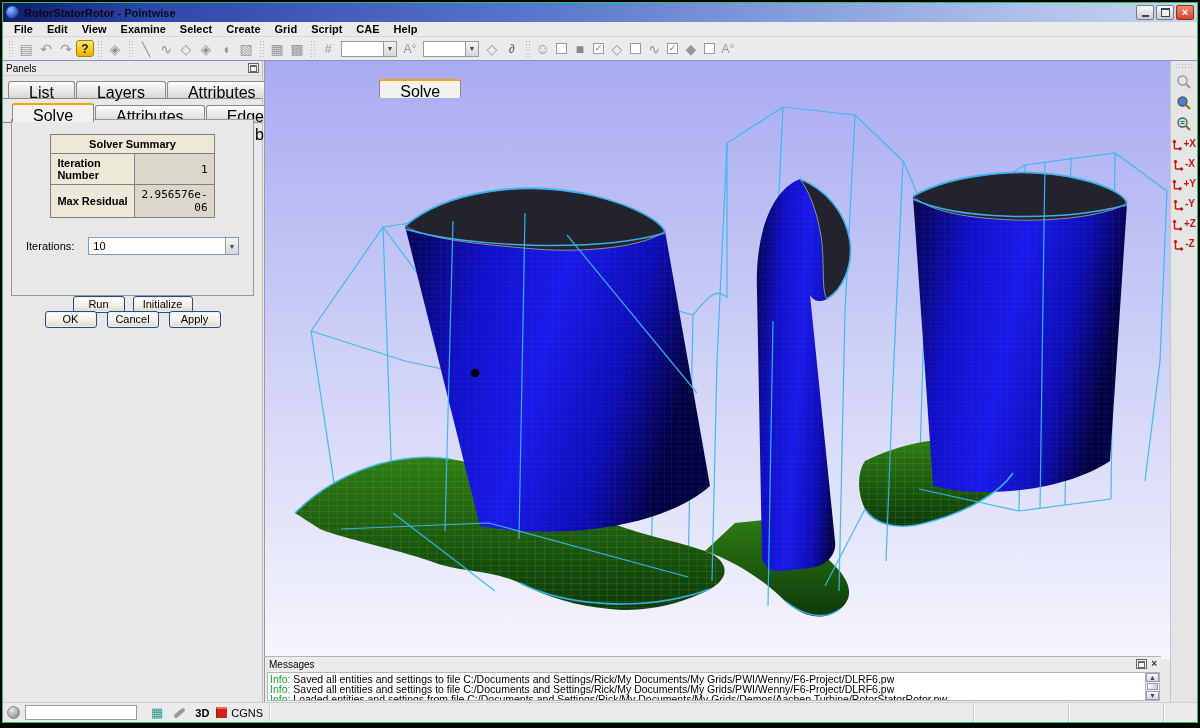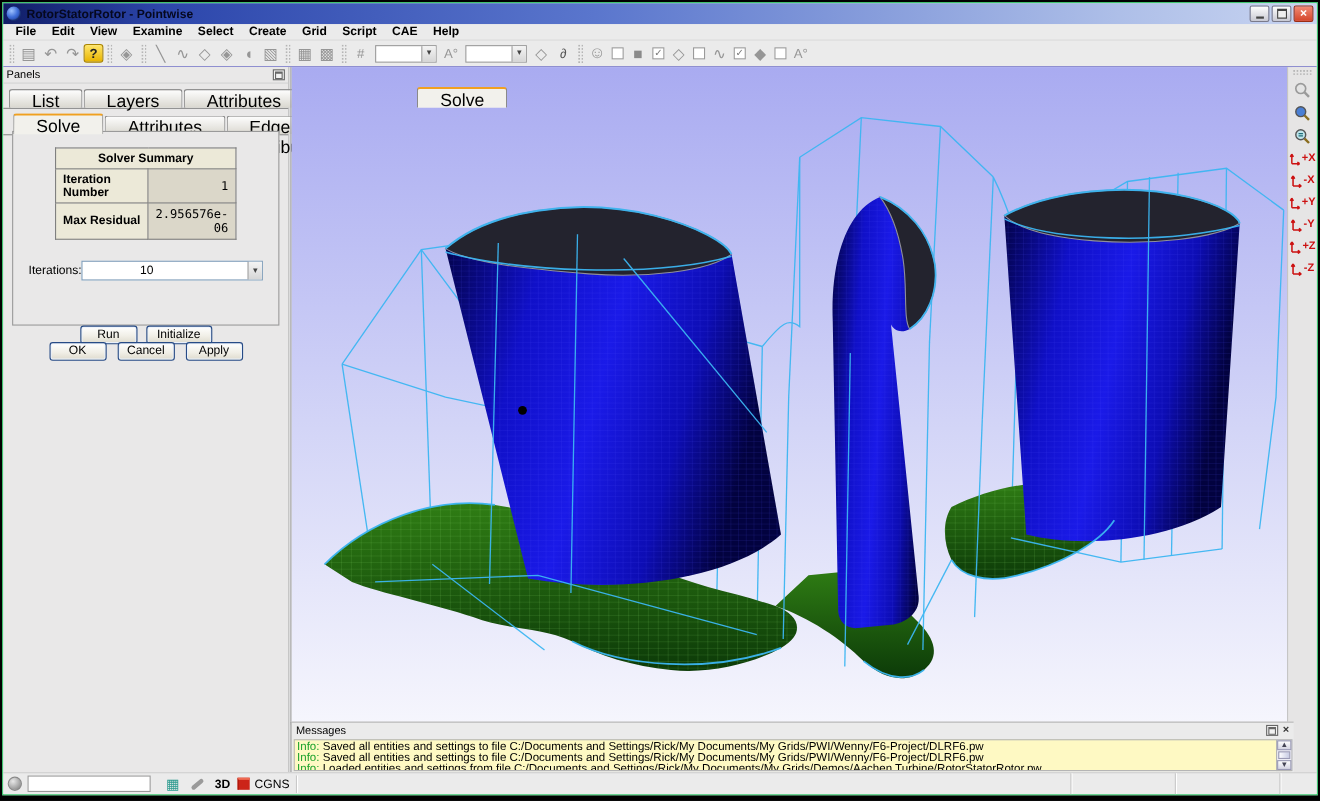--- a/index.html
+++ b/index.html
@@ -89,22 +89,22 @@
 
   table.summary { border-collapse:collapse; margin:14px auto 0; }
   table.summary td { border:1px solid #808080; font-size:11px; padding:3px 6px; }
   td.sum-head { background:#ece9d8; font-weight:bold; text-align:center; padding:3px 10px; }
   td.sum-label { background:#ece9d8; font-weight:bold; width:84px; }
   td.sum-value { background:#dbd7c9; width:70px; text-align:right;
     font-family:"DejaVu Sans Mono", monospace; font-size:10px; }
 
   .iter-row { position:absolute; left:14px; top:117px; right:14px; display:flex;
     align-items:center; }
-  .iter-combo { flex:1; height:18px; background:#fff;
-    border:1px solid #7f9db9; display:flex; align-items:center;padding-left:48px; }
+  .iter-combo { margin-left:14px; flex:1; height:18px; background:#fff;
+    border:1px solid #7f9db9; display:flex; align-items:center; }
   .iter-combo .val { flex:1; padding-left:4px; }
   .iter-combo .combo-arrow { height:100%; }
   .btn { border:1px solid #274b86; border-radius:3px;
     background:linear-gradient(#ffffff,#f1efe7 55%,#dedbce); font-size:11px;
     text-align:center; line-height:15px; height:17px; box-shadow:inset 0 0 0 1px #e9f0fa; }
   .run-row { position:absolute; left:0; right:0; top:148px; display:flex;
     justify-content:center; gap:8px; }
   .run-row .btn { width:52px;margin-top:28px; }
   .run-row .btn.wide { width:60px; }
   .okrow { position:absolute; left:0; right:0; top:250px; display:flex;
@@ -121,27 +121,27 @@
     background:#e6e5e5; border-left:1px solid #c5c5c5; display:flex; flex-direction:column;
     align-items:center; padding-top:2px; }
   .rt-handle { width:18px; height:5px; margin-bottom:3px;
     background-image:radial-gradient(#b5b5b5 35%, transparent 40%); background-size:3px 3px; }
   .rt-btn { width:22px; height:21px; display:flex; align-items:center; justify-content:center; }
   .axis-btn { width:24px; height:20px; display:flex; align-items:center;
     justify-content:center; gap:1px; }
   .axis-label { color:#cc1111; font-weight:bold; font-size:10px; line-height:1; }
 
   
-  .messages { position:absolute; left:261px; right:21px; bottom:20px; height:46px;
+  .messages { position:absolute; left:261px; right:36px; bottom:20px; height:46px;
     background:#ebebeb; border-left:1px solid #9a9a9a; border-top:1px solid #b5b5b5; }
   .msg-caption { height:14px; display:flex; align-items:center; font-size:10px;
     padding:0 4px; }
   .msg-caption .icons { margin-left:auto; display:flex; gap:4px; align-items:center; }
   .msg-close { font-size:10px; font-weight:bold; color:#333; line-height:1; }
-  .msg-body { position:absolute; left:2px; right:2px; top:15px; bottom:1px; background:#fef9c3;
+  .msg-body { position:absolute; left:2px; right:2px; top:15px; bottom:1px; background:#ffffff;
     border:1px solid #b5b5b5; overflow:hidden; font-size:10.5px; line-height:10px;
     padding:1px 2px; }
   .msg-line { white-space:nowrap; }
   .msg-level { color:#1fa32e; }
   .msg-scroll { position:absolute; right:1px; top:15px; bottom:1px; width:15px;
     background:#ececf4; border:1px solid #b5b5b5; display:flex; flex-direction:column; }
   .sc-btn { height:14px; background:linear-gradient(#fdfdfd,#d4d4e2); border:1px solid #9a9ab5;
     display:flex; align-items:center; justify-content:center; font-size:7px; color:#445; }
   .sc-thumb { height:10px; margin:1px; background:linear-gradient(90deg,#fdfdff,#c8cce4);
     border:1px solid #9a9ab5; }

